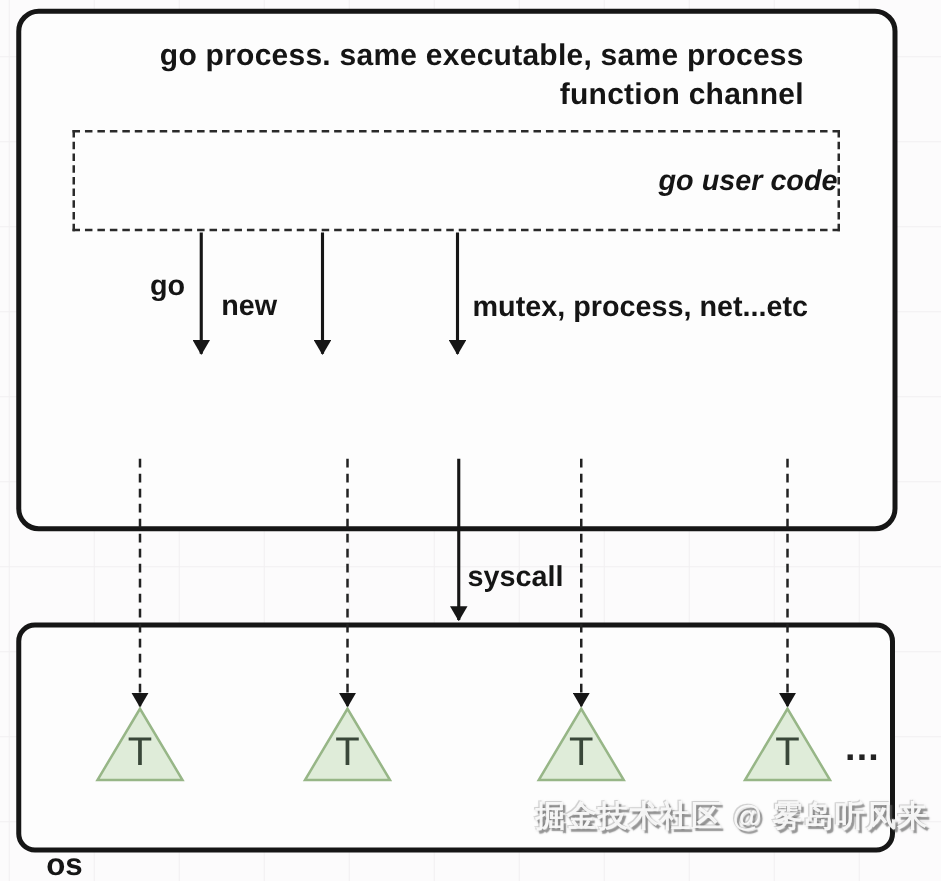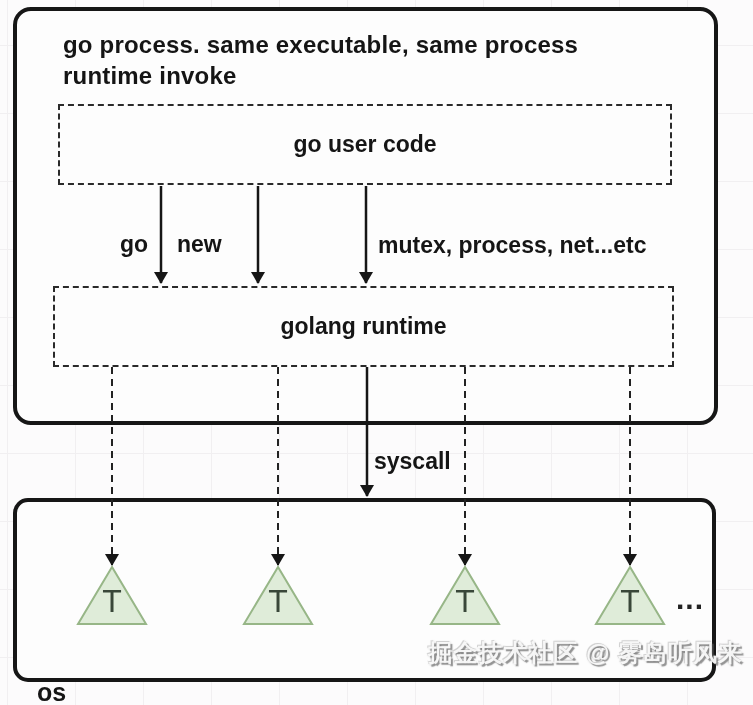--- a/index.html
+++ b/index.html
@@ -15,32 +15,32 @@
     color:#151515;
   }
   .solid-box{
     position:absolute;box-sizing:border-box;background:#fdfdfd;
     border:4px solid #161616;border-radius:18px;
   }
   .process-box{left:13px;top:7px;width:705px;height:418px;}
   .os-box{left:13px;top:498px;width:703px;height:184px;border-radius:15px;}
   .title{
     position:absolute;left:63px;top:29px;width:580px;
-    font-size:24px;font-weight:bold;line-height:31px;letter-spacing:0.2px;
+    font-size:24px;font-weight:bold;line-height:31px;letter-spacing:0.2px;text-align:right;
   }
   .dashed-box{
     position:absolute;box-sizing:border-box;background:#fdfdfd;
     border:2px dashed #2a2a2a;
-    display:flex;align-items:center;justify-content:center;
-    font-size:23px;font-weight:bold;
+    display:flex;align-items:center;justify-content:flex-end;
+    font-size:23px;font-weight:bold;font-style:italic;
   }
   .user-code-box{left:58px;top:104px;width:614px;height:81px;}
   .runtime-box{left:53px;top:286px;width:621px;height:81px;}
   .edge-label{position:absolute;font-size:23px;font-weight:bold;white-space:nowrap;}
-  .label-go{left:120px;top:231px;}
+  .label-go{left:120px;top:215px;}
   .label-new{left:177px;top:231px;}
   .label-mutex{left:378px;top:232px;}
   .label-syscall{left:374px;top:448px;}
   .overlay{position:absolute;left:0;top:0;pointer-events:none;}
   .overlay text{
     font-family:"Liberation Sans","DejaVu Sans",sans-serif;
     font-size:32px;fill:#394739;text-anchor:middle;
   }
   .ellipsis{position:absolute;left:676px;top:582px;font-size:30px;font-weight:bold;letter-spacing:1px;color:#222;}
   .os-label{position:absolute;left:37px;top:638px;font-size:25px;font-weight:bold;margin-top:40px;}
@@ -54,30 +54,27 @@
 </style>
 </head>
 <body>
 
 <div class="canvas">
 
   <div class="solid-box process-box"></div>
 
   <div class="title">
     <div>go process. same executable, same process</div>
-    <div>runtime invoke</div>
+    <div>function channel</div>
   </div>
 
   <div class="dashed-box user-code-box">
     <span>go user code</span>
   </div>
 
-  <div class="dashed-box runtime-box">
-    <span>golang runtime</span>
-  </div>
 
   <div class="solid-box os-box"></div>
 
   <svg class="overlay" width="753" height="705" viewBox="0 0 753 705">
     <defs>
       <marker id="arrow" viewBox="0 0 12 14" markerWidth="12" markerHeight="14" refX="11" refY="7" orient="auto" markerUnits="userSpaceOnUse">
         <path d="M0,0 L12,7 L0,14 Z" fill="#161616"></path>
       </marker>
     </defs>
 

